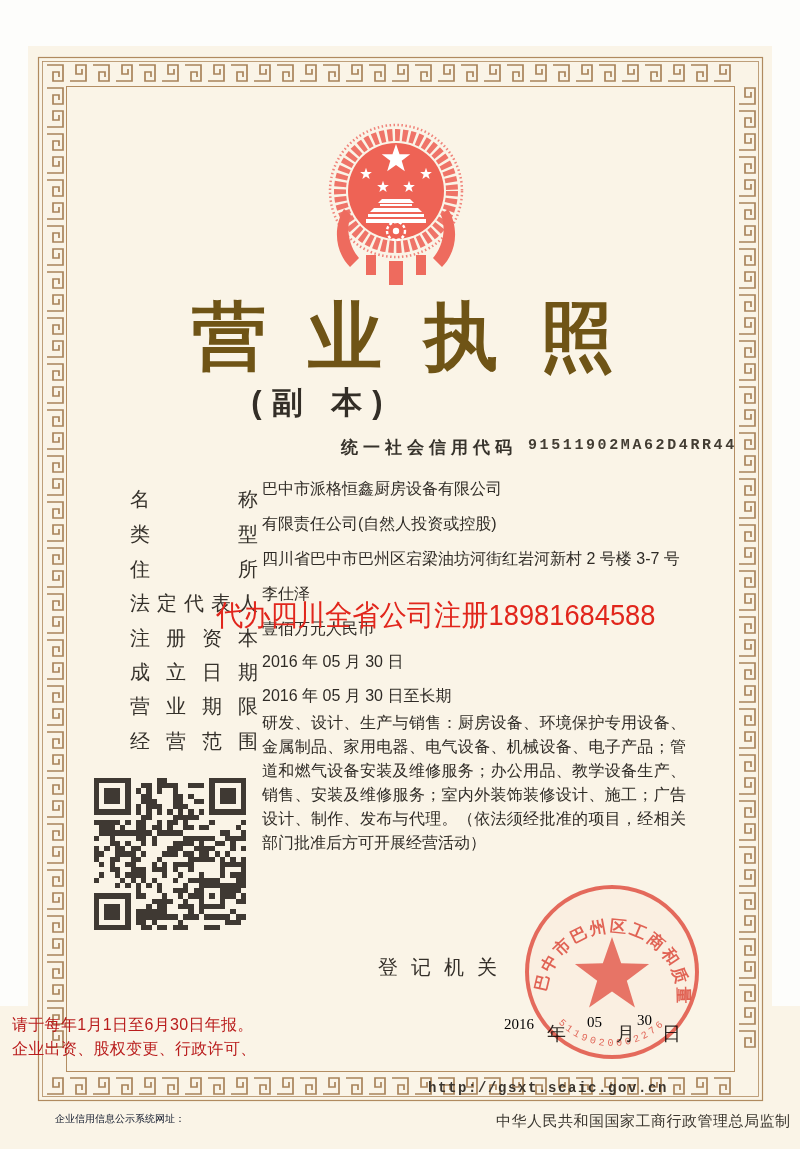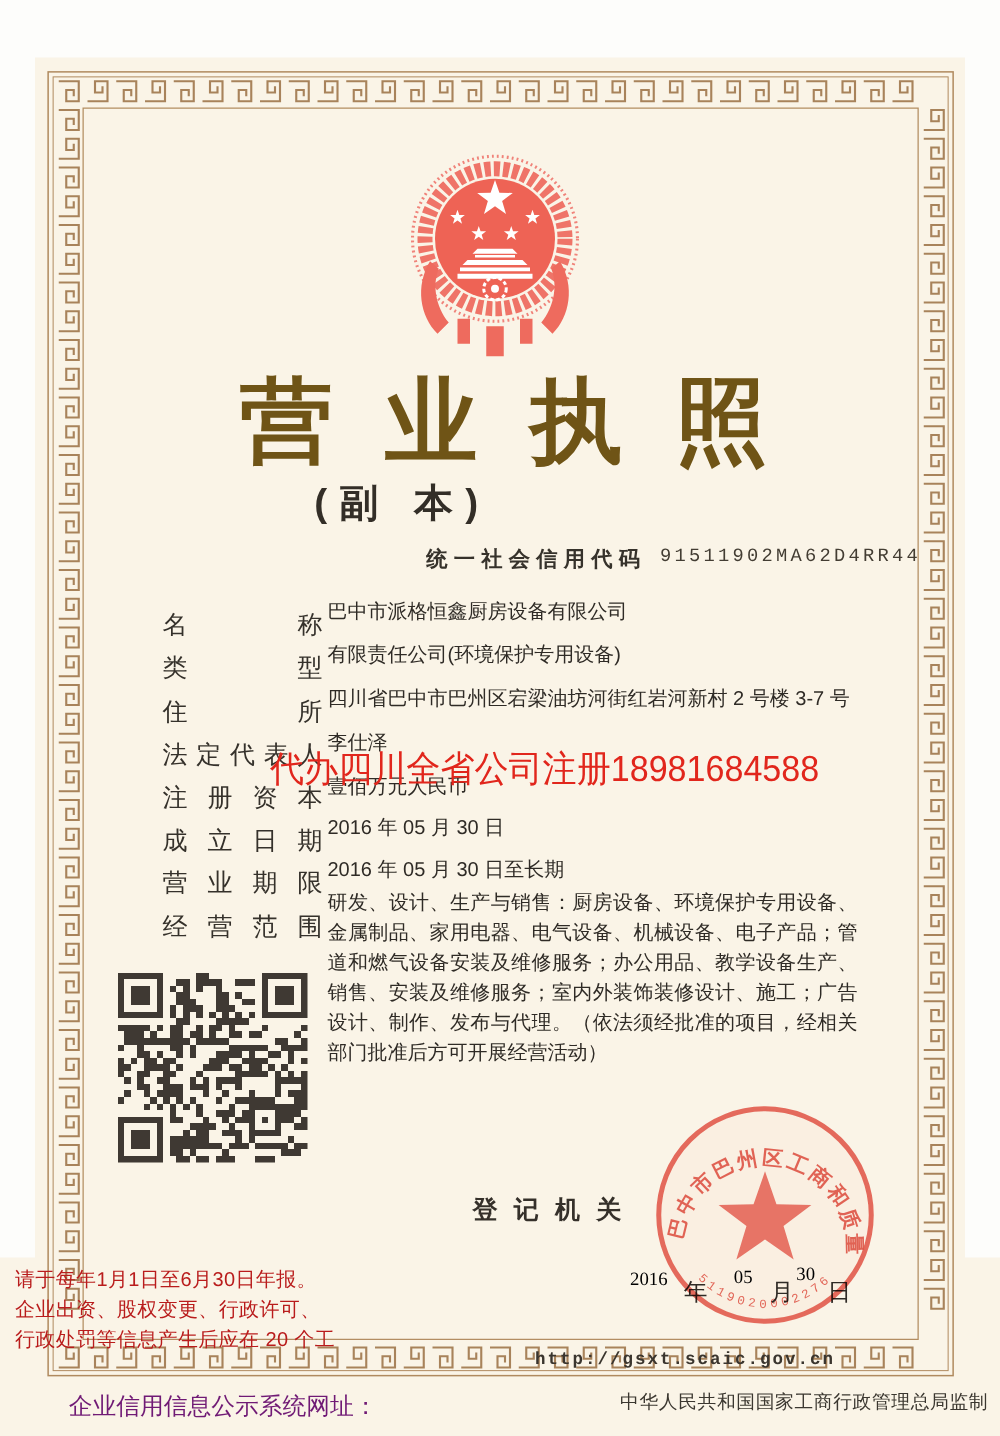--- a/index.html
+++ b/index.html
@@ -13,39 +13,39 @@
   .paper2{position:absolute;left:0;top:1006px;width:800px;height:143px;background:#faf4e7;z-index:0;}
   #frame-svg{position:absolute;left:0;top:0;z-index:1;}
   #emblem-svg{position:absolute;left:314px;top:113px;z-index:2;}
   .title{position:absolute;left:192px;top:286px;font-size:74px;font-weight:bold;
          color:#6f5416;letter-spacing:42px;line-height:1.05;white-space:nowrap;z-index:2;margin-top:12px;}
   .subtitle{position:absolute;left:0;top:382px;width:644px;text-align:center;
             font-size:31px;font-weight:600;letter-spacing:10px;color:#332e27;z-index:2;}
   .clabel{position:absolute;left:341px;top:436px;font-size:17px;font-weight:700;
           letter-spacing:5px;color:#36322b;z-index:2;}
   .ccode{position:absolute;left:528px;top:437px;font-family:"Liberation Mono","DejaVu Sans Mono",monospace;
-         font-size:15px;font-weight:400;letter-spacing:2.6px;color:#433d33;z-index:2;}
+         font-size:15px;font-weight:700;letter-spacing:2.6px;color:#433d33;z-index:2;}
   .flabel{position:absolute;left:130px;width:128px;display:flex;justify-content:space-between;
           font-size:20px;font-weight:500;color:#35312b;z-index:2;}
   .fvalue{position:absolute;left:262px;font-size:16px;color:#2f2b26;white-space:nowrap;z-index:2;}
   .fscope{white-space:normal;width:424px;line-height:24px;text-align:justify;}
   .watermark{position:absolute;left:216px;top:596px;font-size:29px;font-weight:500;color:#e1261c;
              white-space:nowrap;transform:scaleX(.94);transform-origin:left top;z-index:6;}
   #qr-svg{position:absolute;left:94px;top:778px;z-index:2;}
-  .reg-label{position:absolute;left:378px;top:954px;font-size:20px;font-weight:700;
+  .reg-label{position:absolute;left:378px;top:954px;font-size:20px;font-weight:400;
              letter-spacing:13px;color:#35302a;white-space:nowrap;z-index:2;}
   #seal-svg{position:absolute;left:510px;top:870px;z-index:5;mix-blend-mode:multiply;opacity:.92;}
   .dt{position:absolute;z-index:4;white-space:nowrap;}
   .dt-num{font-family:"Liberation Serif","DejaVu Serif",serif;font-size:15px;color:#000000;}
   .dt-cjk{font-size:19px;font-weight:500;color:#2f2b26;}
   .note{position:absolute;left:12px;top:1013px;z-index:3;}
   .nline{font-size:16px;line-height:23.8px;letter-spacing:.3px;color:#b91c1c;white-space:nowrap;}
   .url{position:absolute;left:428px;top:1080px;font-family:Liberation Mono, monospace;
        font-size:14px;font-weight:700;letter-spacing:1.6px;color:#3a352e;z-index:3;white-space:nowrap;}
-  .cap-l{position:absolute;left:55px;top:1112px;font-size:19px;color:#701a75;z-index:3;white-space:nowrap;}
+  .cap-l{position:absolute;left:55px;top:1112px;font-size:10px;color:#0f172a;z-index:3;white-space:nowrap;}
   .cap-r{position:absolute;left:496px;top:1112px;font-size:15px;letter-spacing:.5px;color:#3b3730;z-index:3;white-space:nowrap;}
 </style>
 </head>
 <body>
 
 <div class="paper"></div>
 <div class="paper2"></div>
 
 <svg id="frame-svg" width="800" height="1149">
   <defs>
@@ -233,21 +233,21 @@
 
 <span class="flabel" style="top:486px">
     <span>名</span>
     <span>称</span>
   </span>
 <span class="fvalue" style="top:479px">巴中市派格恒鑫厨房设备有限公司</span>
 <span class="flabel" style="top:521px">
     <span>类</span>
     <span>型</span>
   </span>
-<span class="fvalue" style="top:514px">有限责任公司(环境保护专用设备)</span>
+<span class="fvalue" style="top:514px">有限责任公司(自然人投资或控股)</span>
 <span class="flabel" style="top:556px">
     <span>住</span>
     <span>所</span>
   </span>
 <span class="fvalue" style="top:549px">四川省巴中市巴州区宕梁油坊河街红岩河新村 2 号楼 3-7 号</span>
 <span class="flabel" style="top:590px">
     <span>法</span>
     <span>定</span>
     <span>代</span>
     <span>表</span>
@@ -730,18 +730,17 @@
 <span class="dt dt-num" style="left:504px;top:1016px">2016</span>
 <span class="dt dt-cjk" style="left:547px;top:1021px">年</span>
 <span class="dt dt-num" style="left:587px;top:1014px">05</span>
 <span class="dt dt-cjk" style="left:616px;top:1021px">月</span>
 <span class="dt dt-num" style="left:637px;top:1012px">30</span>
 <span class="dt dt-cjk" style="left:662px;top:1021px">日</span>
 
 <div class="note">
   <div class="nline">请于每年1月1日至6月30日年报。</div>
   <div class="nline">企业出资、股权变更、行政许可、</div>
-  <div class="nline">行政处罚等信息产生后应在 20 个工</div>
 </div>
 
 <div class="url">http://gsxt.scaic.gov.cn</div>
 <div class="cap-l">企业信用信息公示系统网址：</div>
 <div class="cap-r">中华人民共和国国家工商行政管理总局监制</div>
 
 </body></html>

